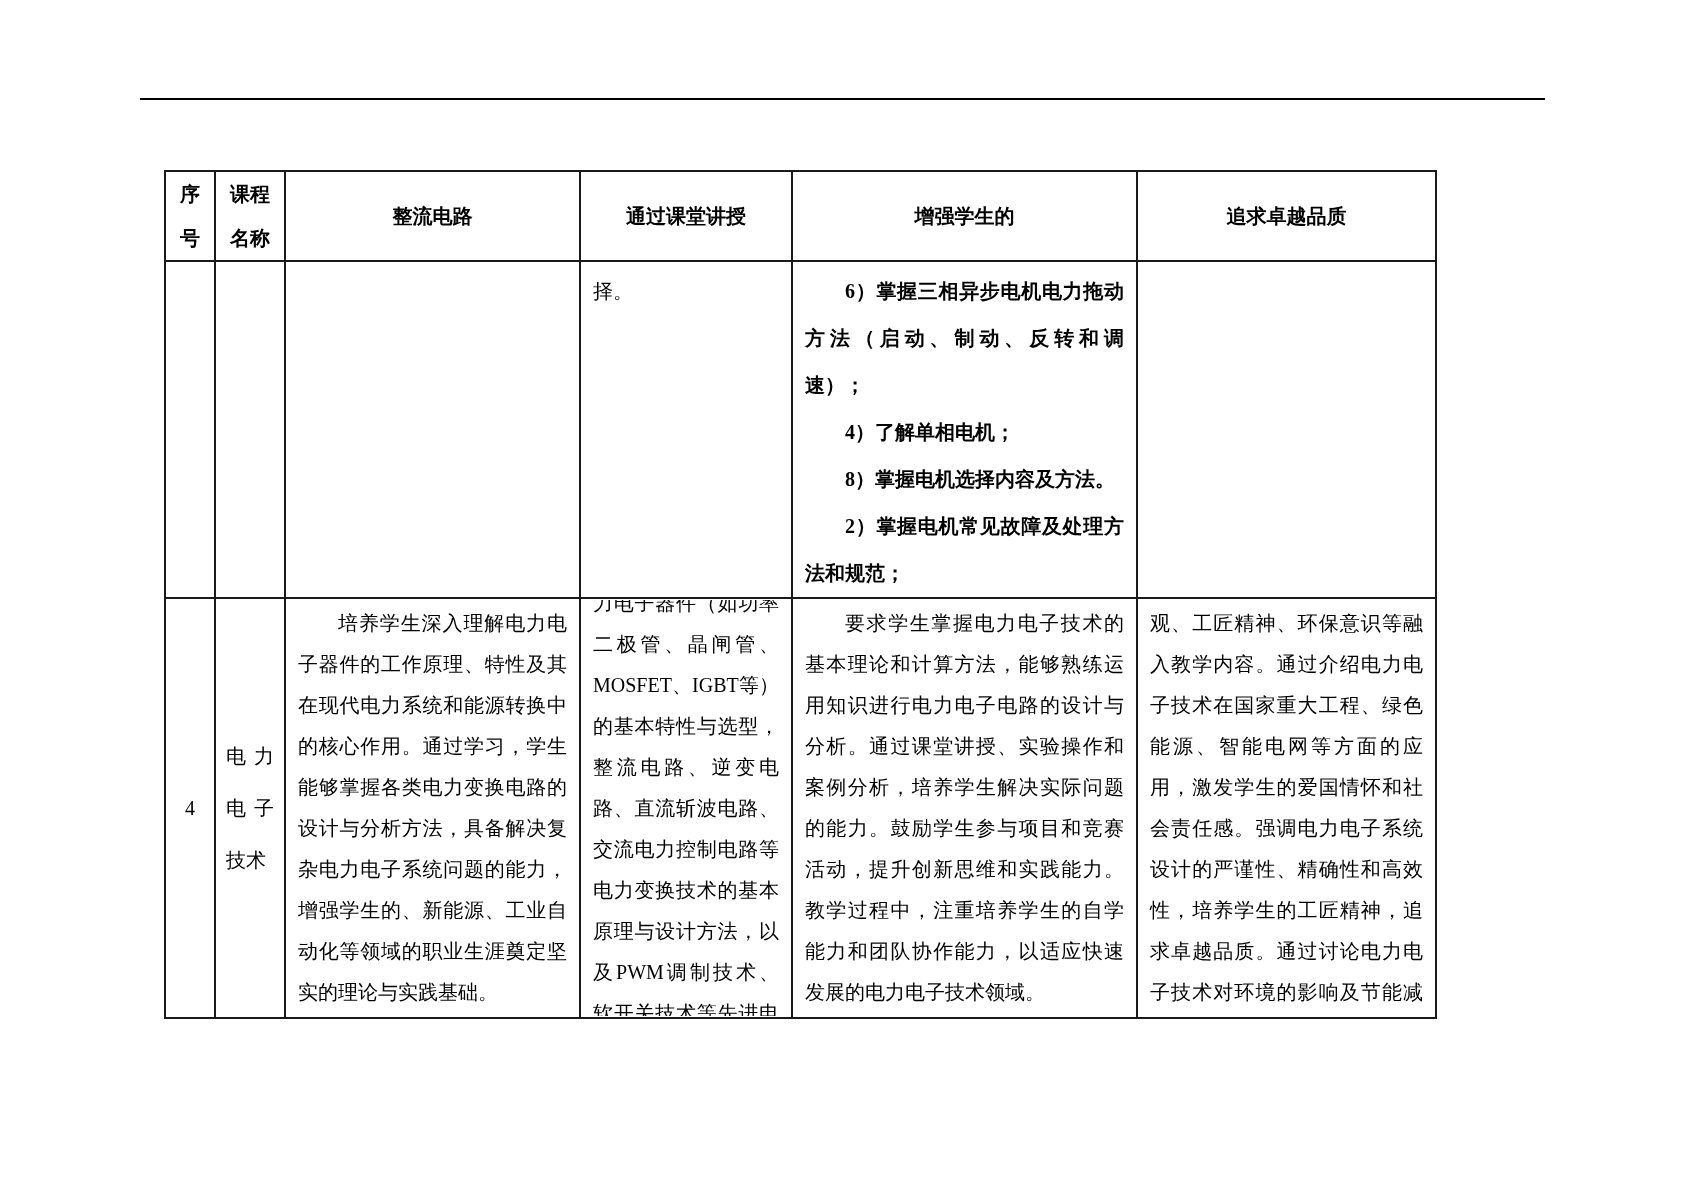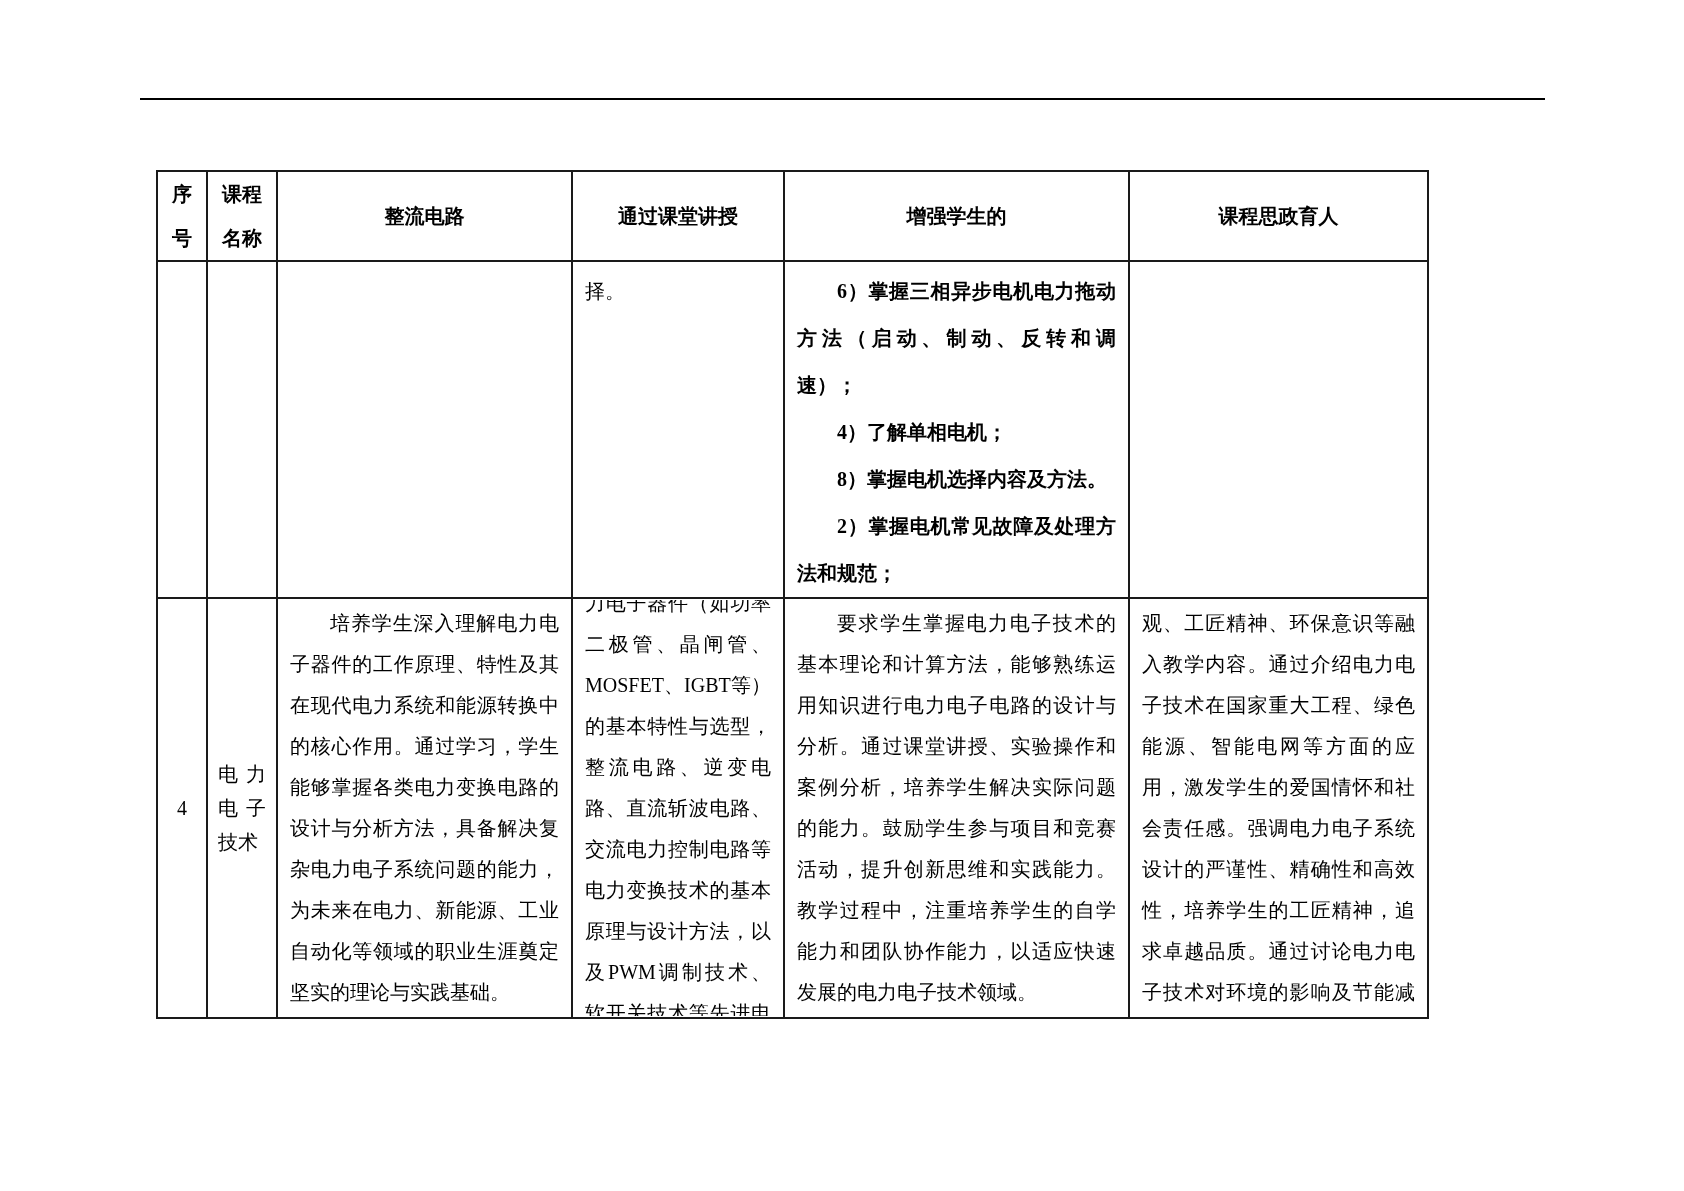--- a/index.html
+++ b/index.html
@@ -19,21 +19,21 @@
   .top-rule {
     position: absolute;
     left: 140px;
     top: 98px;
     width: 1405px;
     height: 2px;
     background: #000000;
   }
   table.course-table {
     position: absolute;
-    left: 156px;
+    left: 164px;
     top: 170px;
     width: 1271px;
     table-layout: fixed;
     border-collapse: collapse;
   }
   .course-table th,
   .course-table td {
     border: 2px solid #1a1a1a;
     padding: 0;
     font-size: 20px;
@@ -86,21 +86,21 @@
   }
   .seq-cell {
     text-align: center;
     font-weight: bold;
   }
   .name-cell .cell-clip {
     padding: 0 10px;
     justify-content: center;
   }
   .name-text {
-    line-height: 34px;
+    line-height: 52px;
     text-align: justify;
     text-justify: inter-character;
     word-break: break-all;
     font-family: Liberation Serif, serif;
   }
   .page-number {
     position: absolute;
     left: 0;
     top: 995px;
     width: 100%;
@@ -124,21 +124,21 @@
       <col style="width:345px">
       <col style="width:299px">
     </colgroup>
     <thead>
       <tr>
         <th>序号</th>
         <th>课程名称</th>
         <th>整流电路</th>
         <th>通过课堂讲授</th>
         <th>增强学生的</th>
-        <th>课程思政育人</th>
+        <th>追求卓越品质</th>
       </tr>
     </thead>
     <tbody>
       <tr class="row-cont">
         <td></td>
         <td></td>
         <td></td>
         <td>
           <div class="cellpad">
             <p>择。</p>
@@ -156,21 +156,21 @@
       </tr>
       <tr class="row-main">
         <td class="seq-cell">4</td>
         <td class="name-cell">
           <div class="cell-clip">
             <div class="name-text">电力电子技术</div>
           </div>
         </td>
         <td>
           <div class="cell-clip">
-            <p>培养学生深入理解电力电子器件的工作原理、特性及其在现代电力系统和能源转换中的核心作用。通过学习，学生能够掌握各类电力变换电路的设计与分析方法，具备解决复杂电力电子系统问题的能力，为未来在电力、新能源、工业自动化等领域的职业生涯奠定坚实的理论与实践基础。</p>
+            <p>培养学生深入理解电力电子器件的工作原理、特性及其在现代电力系统和能源转换中的核心作用。通过学习，学生能够掌握各类电力变换电路的设计与分析方法，具备解决复杂电力电子系统问题的能力，增强学生的、新能源、工业自动化等领域的职业生涯奠定坚实的理论与实践基础。</p>
           </div>
         </td>
         <td>
           <div class="cell-clip">
             <p>教学内容包括电力电子器件（如功率二极管、晶闸管、MOSFET、IGBT等）的基本特性与选型，整流电路、逆变电路、直流斩波电路、交流电力控制电路等电力变换技术的基本原理与设计方法，以及PWM调制技术、软开关技术等先进电力电子</p>
           </div>
         </td>
         <td>
           <div class="cell-clip">
             <p>要求学生掌握电力电子技术的基本理论和计算方法，能够熟练运用知识进行电力电子电路的设计与分析。通过课堂讲授、实验操作和案例分析，培养学生解决实际问题的能力。鼓励学生参与项目和竞赛活动，提升创新思维和实践能力。教学过程中，注重培养学生的自学能力和团队协作能力，以适应快速发展的电力电子技术领域。</p>

